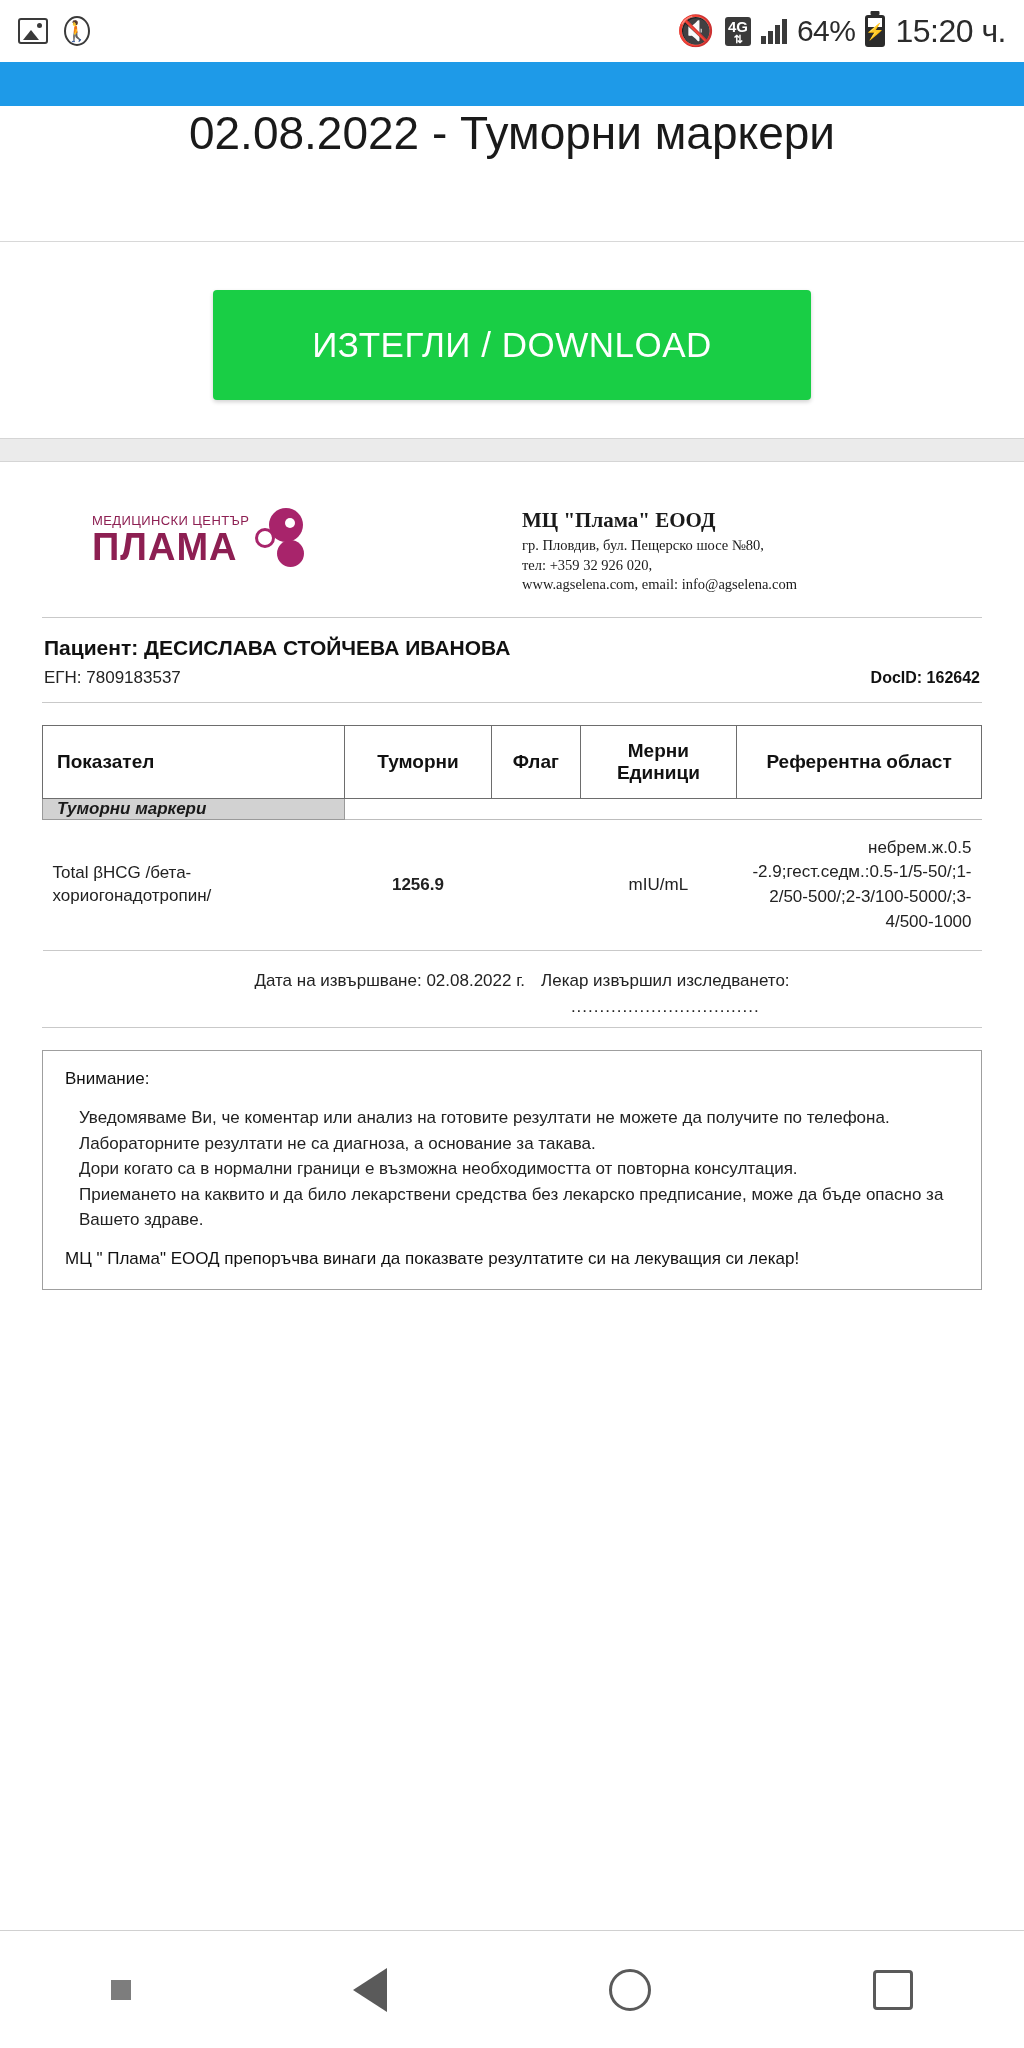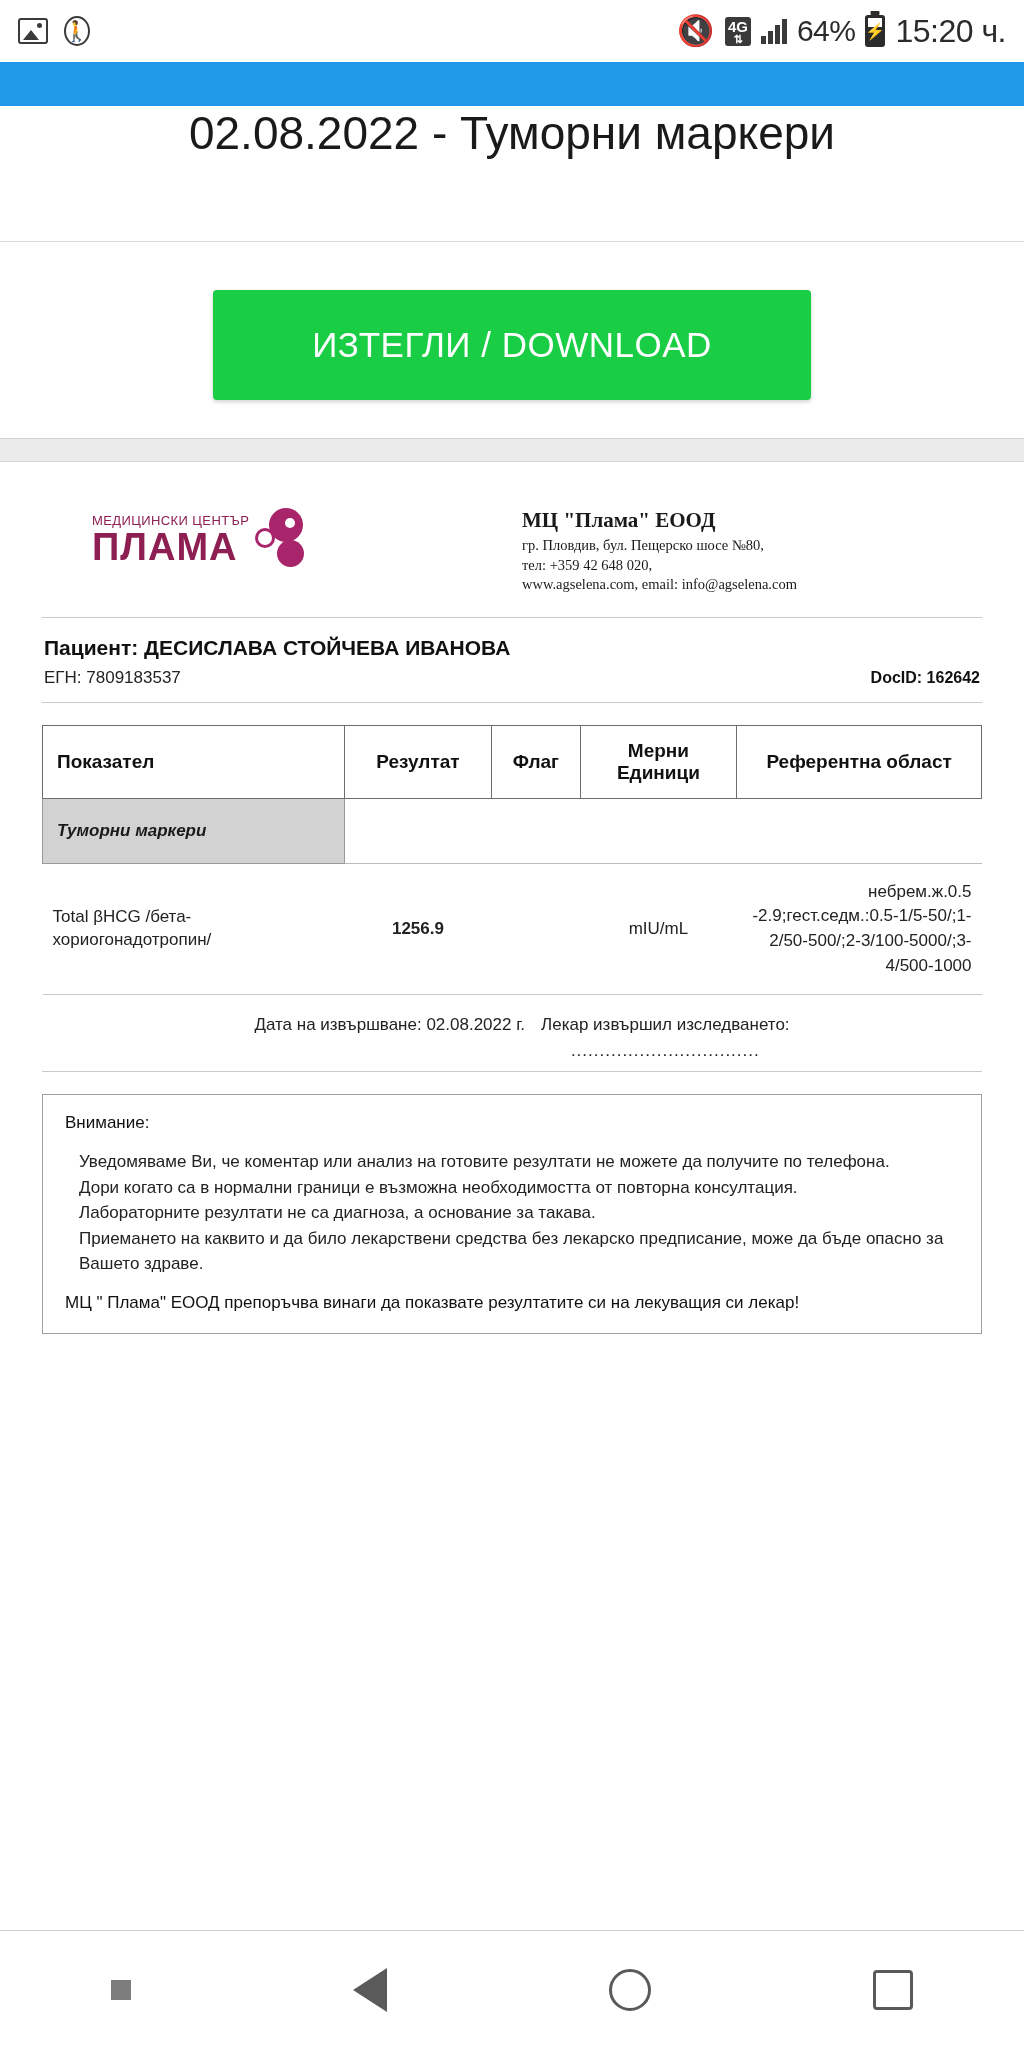--- a/index.html
+++ b/index.html
@@ -299,21 +299,21 @@
 
   tr.section-row td.section-cell {
     background: #d2d2d2;
     border-left: 1px solid #9a9a9a;
     border-right: 1px solid #9a9a9a;
     border-bottom: 1px solid #9a9a9a;
     font-size: 17px;
     font-style: italic;
     font-weight: bold;
     color: #1a1a1a;
-    padding: 22px 14px;
+    padding: 0 14px;
   }
   tr.section-row td.blank-cell { border-bottom: 1px solid #bdbdbd; }
 
   tr.data-row td {
     font-size: 17px;
     color: #222;
     padding: 16px 10px;
     vertical-align: middle;
     border-bottom: 1px solid #c9c9c9;
   }
@@ -437,38 +437,38 @@
         <span class="logo-circles">
           <span class="c1"></span>
             <span class="c2"></span>
             <span class="c3"></span>
             <span class="c4"></span>
         </span>
       </div>
       <div class="clinic-info">
         <div class="clinic-name">МЦ "Плама" ЕООД</div>
         <div class="clinic-line">гр. Пловдив, бул. Пещерско шосе №80,</div>
-        <div class="clinic-line">тел: +359 42 648 020,</div>
+        <div class="clinic-line">тел: +359 32 926 020,</div>
         <div class="clinic-line">www.agselena.com, email: info@agselena.com</div>
       </div>
     </div>
 
     <div class="patient-block">
       <div class="patient-name">Пациент: ДЕСИСЛАВА СТОЙЧЕВА ИВАНОВА</div>
       <div class="patient-row2">
         <span class="egn">ЕГН: 7809183537</span>
         <span class="docid">DocID: 162642</span>
       </div>
     </div>
 
     <table class="results">
       <thead>
         <tr>
           <th class="left col-ind">Показател</th>
-          <th class="col-res">Резултат</th>
+          <th class="col-res">Туморни</th>
           <th class="col-flag">Флаг</th>
           <th class="col-unit">Мерни Единици</th>
           <th class="col-ref">Референтна област</th>
         </tr>
       </thead>
       <tbody>
         <tr class="section-row">
           <td class="section-cell">Туморни маркери</td>
           <td class="blank-cell" colspan="4"></td>
         </tr>
@@ -487,22 +487,22 @@
       <span class="f-doc">
         <span>Лекар извършил изследването:</span>
         <span class="dots">.................................</span>
       </span>
     </div>
 
     <div class="notice">
       <div class="nt-title">Внимание:</div>
       <ul>
         <li>Уведомяваме Ви, че коментар или анализ на готовите резултати не можете да получите по телефона.</li>
+        <li>Лабораторните резултати не са диагноза, а основание за такава.</li>
         <li>Дори когато са в нормални граници е възможна необходимостта от повторна консултация.</li>
-        <li>Лабораторните резултати не са диагноза, а основание за такава.</li>
         <li>Приемането на каквито и да било лекарствени средства без лекарско предписание, може да бъде опасно за Вашето здраве.</li>
       </ul>
       <div class="nt-foot">МЦ " Плама" ЕООД препоръчва винаги да показвате резултатите си на лекуващия си лекар!</div>
     </div>
 
   </div>
 
   <div class="nav-spacer"></div>
 
   <div class="nav-bar">

